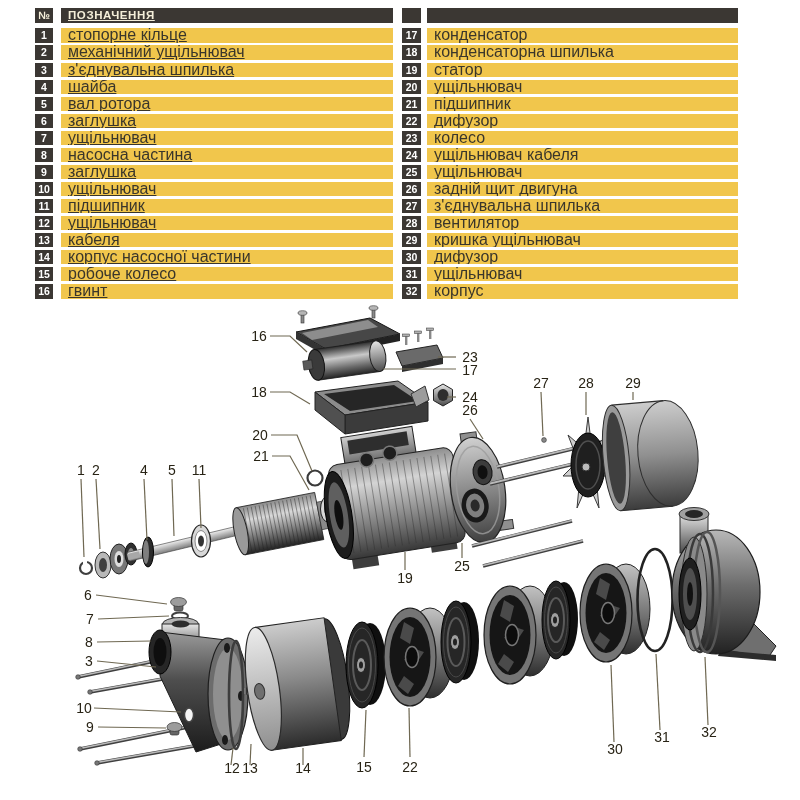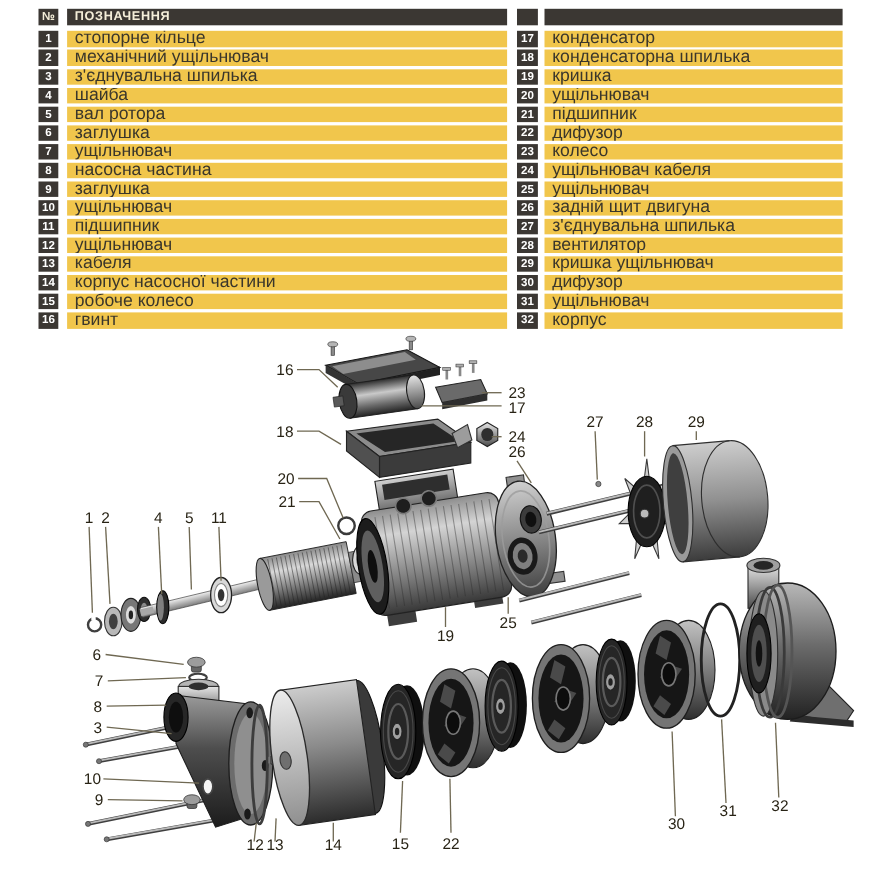--- a/index.html
+++ b/index.html
@@ -8,22 +8,22 @@
   }
   html,body{margin:0;padding:0;background:#fff;}
   body{width:800px;height:800px;position:relative;overflow:hidden;
        font-family:"Liberation Sans", sans-serif;}
   .table-wrap{position:absolute;left:35px;top:8px;display:flex;gap:9px;}
   .tcol{display:flex;flex-direction:column;}
   .thead{display:flex;margin-bottom:3px;height:15px;}
   .trow{display:flex;height:14.6px;margin-top:2.45px;}
   .tcol.left .tnum{width:18px;margin-right:8px;}
   .tcol.right .tnum{width:19px;margin-right:6px;}
-  .tcol.left .tdesc{width:400px;}
-  .tcol.right .tdesc{width:271px;}
+  .tcol.left .tdesc{width:332px;text-decoration:underline;}
+  .tcol.right .tdesc{width:311px;}
   .tnum{background:var(--bar-dark);color:var(--num-text);font-size:10.5px;
         font-weight:bold;text-align:center;line-height:14.8px;flex:none;}
   .tdesc{background:var(--row-bg);color:var(--row-text);font-size:16px;
          line-height:14.8px;padding-left:7px;box-sizing:border-box;flex:none;
          white-space:nowrap;overflow:hidden;}
   .thead .tnum,.thead .tdesc{background:var(--bar-dark);line-height:15.2px;}
   .thead .tnum{color:var(--header-text);font-size:10.5px;}
   .thead .tdesc{color:var(--header-text);font-size:11.5px;font-weight:bold;
                 letter-spacing:.6px;}
   svg{position:absolute;left:0;top:0;}
@@ -116,21 +116,21 @@
         <div class="trow">
           <div class="tnum">17</div>
           <div class="tdesc">конденсатор</div>
         </div>
         <div class="trow">
           <div class="tnum">18</div>
           <div class="tdesc">конденсаторна шпилька</div>
         </div>
         <div class="trow">
           <div class="tnum">19</div>
-          <div class="tdesc">кришка</div>
+          <div class="tdesc">статор</div>
         </div>
         <div class="trow">
           <div class="tnum">20</div>
           <div class="tdesc">ущільнювач</div>
         </div>
         <div class="trow">
           <div class="tnum">21</div>
           <div class="tdesc">підшипник</div>
         </div>
         <div class="trow">

